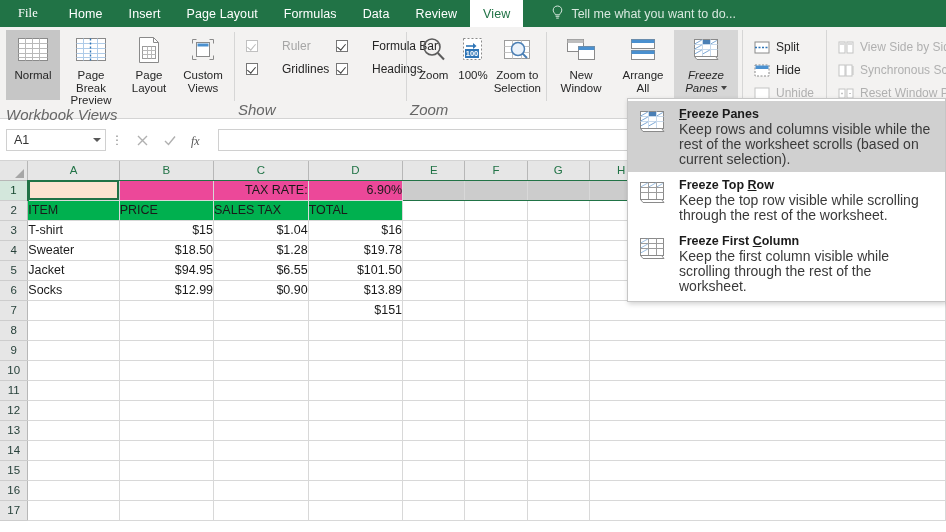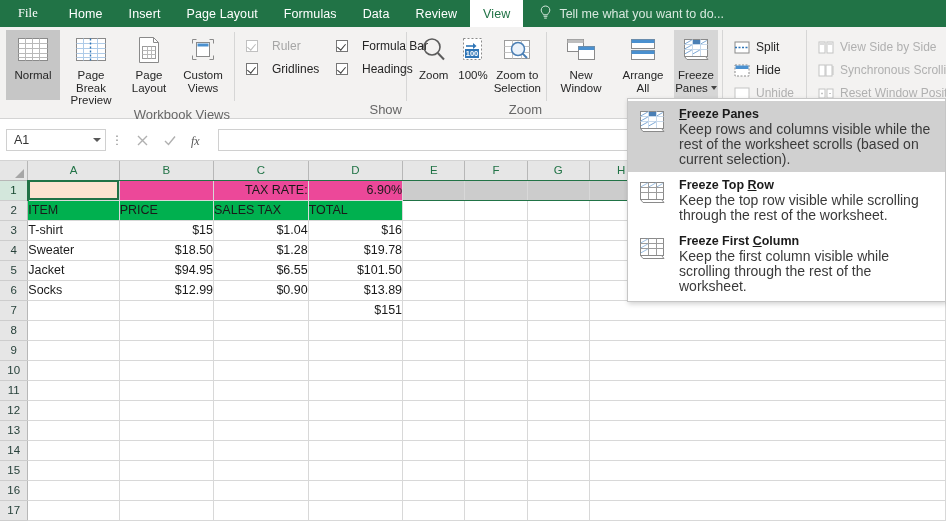--- a/index.html
+++ b/index.html
@@ -25,62 +25,62 @@
     padding: 0 13px; height: 27px;
     color: #ffffff; font-size: 12.5px; letter-spacing: .1px;
     cursor: default; white-space: nowrap;
   }
   .tab.file { padding: 0 18px; font-family: Liberation Serif, serif; }
   .tab.active {
     background: #ffffff; color: #217346;
   }
   .tellme {
     display: flex; align-items: center; gap: 7px;
-    padding: 0 10px 0 16px; height: 27px;
+    padding: 0 10px 0 28px; height: 27px;
     color: #d7e8de; font-size: 12.5px; white-space: nowrap;
   }
   .bulb { display: block; }
 
   
   .ribbon {
     position: absolute; left: 0; top: 27px; width: 946px; height: 92px;
     background: #f3f2f1;
     border-bottom: 1px solid #d4d4d4;
   }
   .groups { display: flex; height: 92px; align-items: stretch; }
   .group { position: relative; display: flex; flex-direction: column;
            padding: 3px 4px 0 4px; }
   .group + .group::before {
     content: ""; position: absolute; left: 0; top: 5px; bottom: 18px;
     width: 1px; background: #d6d6d6;
   }
   .group-body { flex: 1; display: flex; align-items: flex-start; }
   .group-label {
-    height: 17px; line-height: 16px; text-align: right;
-    font-size: 13px; color: #666666; white-space: nowrap;
+    height: 17px; line-height: 16px; text-align: left;
+    font-size: 15px; color: #666666; white-space: nowrap; font-style: italic;
   }
 
   
   .bigbtn {
     width: 54px; min-height: 70px;
     display: flex; flex-direction: column; align-items: center;
     padding: 3px 1px 0 1px;
     font-size: 11.5px; color: #262626; text-align: center; line-height: 12.5px;
     cursor: default;
   }
   .bigbtn.sel { background: #c6c6c6; }
   .bigbtn.hl  { background: #d6d6d6; }
   .bigbtn .ic { height: 34px; display: flex; align-items: center; justify-content: center; }
   .bigbtn .lb { margin-top: 2px; }
   .bigbtn.wide { width: 62px; }
 
   
   .checks { display: flex; flex-direction: column; gap: 9px; padding: 9px 6px 0 8px; }
   .crow { display: flex; gap: 20px; }
-  .chk { display: flex; align-items: center; gap: 14px; font-size: 12px; color: #262626; white-space: nowrap; }
+  .chk { display: flex; align-items: center; gap: 24px; font-size: 12px; color: #262626; white-space: nowrap; }
   .chk.dis { color: #a6a6a6; }
   .box {
     width: 12px; height: 12px; border: 1px solid #767676; background: #fff;
     position: relative; flex: none;
   }
   .chk.dis .box { border-color: #c0c0c0; }
   .box.checked::after {
     content: ""; position: absolute; left: 2px; top: 1px;
     width: 4px; height: 7px; border: solid #3b3b3b;
     border-width: 0 1.6px 1.6px 0; transform: rotate(40deg);
@@ -388,21 +388,21 @@
                 <rect x="5.5" y="4.5" width="23" height="9" fill="#fff" stroke="#8a8a8a"></rect>
                 <rect x="5.5" y="4.5" width="23" height="3.5" fill="#4a90cf"></rect>
                 <rect x="5.5" y="15.5" width="23" height="9" fill="#fff" stroke="#8a8a8a"></rect>
                 <rect x="5.5" y="15.5" width="23" height="3.5" fill="#4a90cf"></rect>
               </svg>
             </span>
             <span class="lb">Arrange</span>
             <span class="lb" style="margin-top:0">All</span>
           </div>
 
-          <div class="bigbtn hl" style="width:44px;">
+          <div class="bigbtn hl" style="width:64px;font-style:italic;">
             <span class="ic">
               <svg width="34" height="30" viewBox="0 0 34 30">
                 <rect x="5.5" y="4.5" width="23" height="17" fill="#fff" stroke="#8a8a8a"></rect>
                 <g stroke="#c7d9ec">
                     <line x1="5.5" y1="9.5" x2="28.5" y2="9.5"></line>
                     <line x1="5.5" y1="14.5" x2="28.5" y2="14.5"></line>
                     <line x1="13.5" y1="4.5" x2="13.5" y2="21.5"></line>
                     <line x1="21.5" y1="4.5" x2="21.5" y2="21.5"></line>
                   </g>
                 <g stroke="#6f9fd0" stroke-width=".9">

